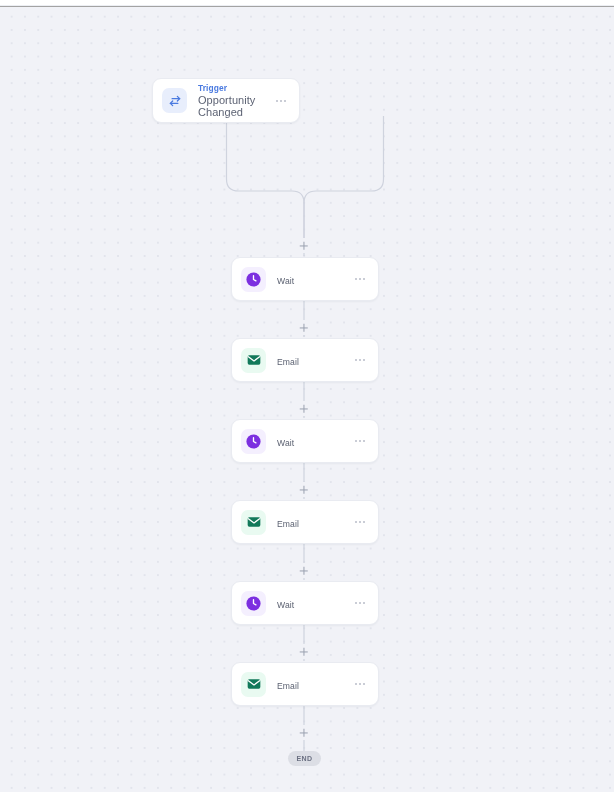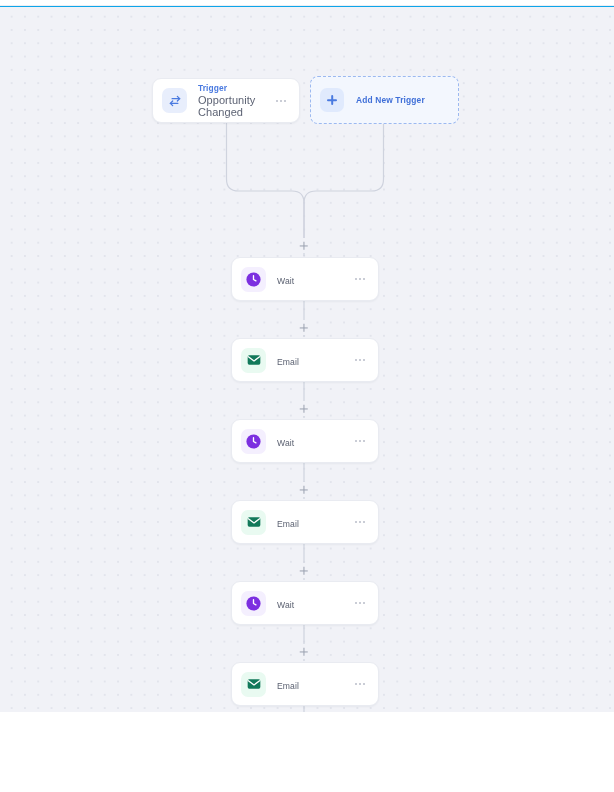--- a/index.html
+++ b/index.html
@@ -10,22 +10,22 @@
     width: 614px;
     height: 792px;
     background: #ffffff;
     font-family: "Liberation Sans", sans-serif;
     overflow: hidden;
   }
 
   .app {
     position: relative;
     width: 614px;
-    height: 712px;
-    background: #0ea5e9;
+    height: 792px;
+    background: #a3a3a3;
     overflow: hidden;
   }
 
   
   .top-strip {
     position: absolute;
     left: 0; top: 0;
     width: 614px;
     height: 6px;
     background: #ffffff;
@@ -270,24 +270,20 @@
         <div class="trigger-title">Trigger</div>
         <div class="trigger-sub">Opportunity Changed</div>
       </div>
       <div class="dots-menu">
         <i></i>
           <i></i>
           <i></i>
       </div>
     </div>
 
-    <div class="add-trigger">
-      <div class="add-plus-box"></div>
-      <span class="add-trigger-label">Add New Trigger</span>
-    </div>
 
     <div class="plus-connector" style="top:231px"></div>
     <div class="plus-connector" style="top:313px"></div>
     <div class="plus-connector" style="top:394px"></div>
     <div class="plus-connector" style="top:475px"></div>
     <div class="plus-connector" style="top:556px"></div>
     <div class="plus-connector" style="top:637px"></div>
     <div class="plus-connector" style="top:718px"></div>
 
     <div class="node flow-node" style="top:250px">

